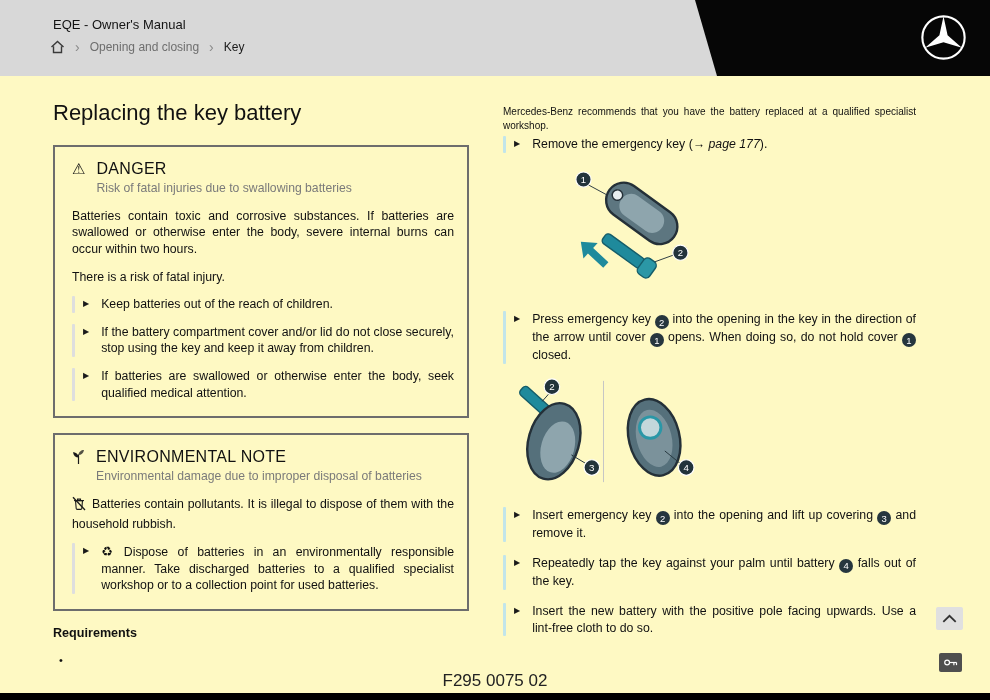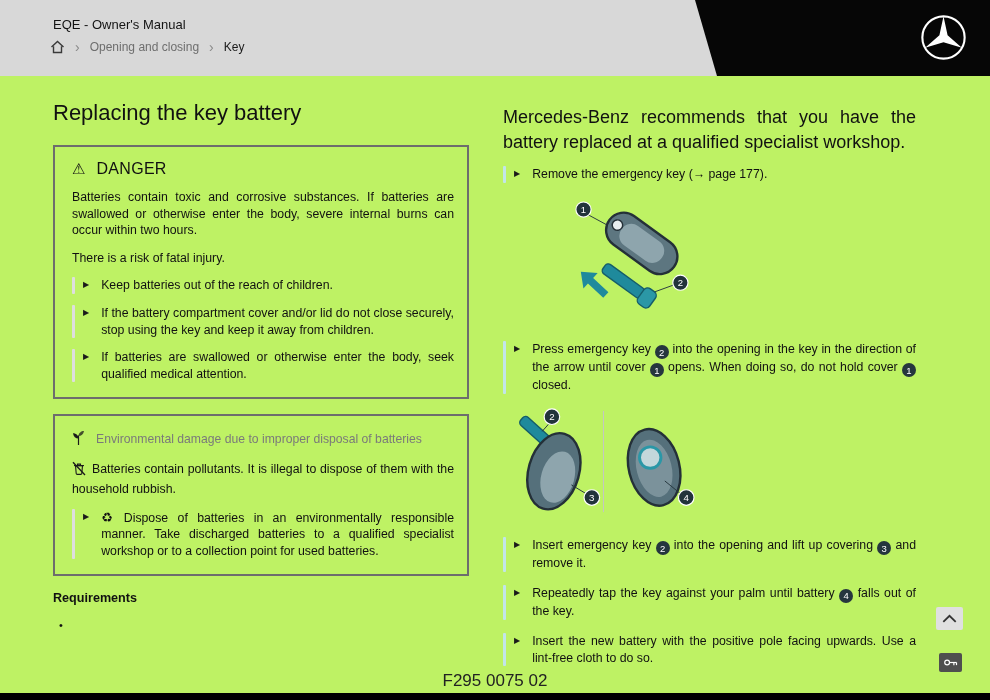--- a/index.html
+++ b/index.html
@@ -15,21 +15,21 @@
   .breadcrumb { position:absolute; left:50px; top:40px; display:flex; align-items:center; gap:10px; font-size:12px; color:#6e6e6e; }
   .bc-home { display:flex; align-items:center; cursor:pointer; }
   .bc-sep { color:#8a8a8a; font-size:14px; line-height:1; }
   .bc-item { cursor:pointer; }
   .bc-item.current { color:#1a1a1a; }
   .header-black { position:absolute; top:0; right:0; width:295px; height:76px; background:#060606;
     clip-path:polygon(0 0, 100% 0, 100% 100%, 22px 100%); }
   .mb-star { position:absolute; top:14px; right:23px; }
 
   
-  .content { position:absolute; top:76px; left:0; right:0; bottom:7px; background:#bef264; }
+  .content { position:absolute; top:76px; left:0; right:0; bottom:7px; background:#fef9c3; }
   .col-left  { position:absolute; left:53px;  top:24px; width:416px; }
   .col-right { position:absolute; left:503px; top:24px; width:413px; }
 
   .page-title { font-size:22px; font-weight:400; color:#111; margin:0 0 19px 0; }
 
   
   .box { border:2px solid #6d6d6d; padding:13px 13px 15px 17px; margin-bottom:15px; }
   .box-head { display:flex; gap:11px; }
   .warn-icon { font-size:15px; line-height:1.1; margin-top:1px; flex:0 0 auto; }
   .eco-icon { flex:0 0 auto; margin-top:1px; }
@@ -46,28 +46,28 @@
   .item .tri { margin:3px 12px 0 8px; }
   .item-text { flex:1; font-size:12.3px; line-height:1.35; color:#111; text-align:justify; }
   .inline-ico { font-size:13px; margin-right:5px; }
 
   
   .req-head { font-size:12.6px; font-weight:700; color:#111; margin:9px 0 0; }
   .req-item { display:flex; gap:14px; margin-top:13px; padding-left:6px; font-size:12.3px; line-height:1.35; }
   .dot { font-size:11px; line-height:1.45; }
 
   
-  .intro { font-size:18px; line-height:1.37; margin:5px 0 12px; text-align:justify; }
+  .intro { font-size:10px; line-height:1.37; margin:5px 0 4px; text-align:justify; }
   .step { display:flex; margin-bottom:13px; }
   .step .vbar { margin-right:8px; }
   .step .tri { margin:3px 12px 0 0; }
   .step-text { flex:1; font-size:12.3px; line-height:1.37; color:#111; text-align:justify; }
   .nbadge { display:inline-flex; width:14px; height:14px; border-radius:50%; background:#26363e; color:#fff;
     font-size:9.5px; align-items:center; justify-content:center; vertical-align:-2.5px; }
-  .plink { color:#111; cursor:pointer; }
+  .plink { color:#111; cursor:pointer;font-style:italic; }
 
   .fig { margin:2px 0 17px; }
   .fig1 { margin-left:52px; }
   .fig2 { margin-left:-2px; }
 
   
   .doc-code { position:absolute; bottom:9px; left:0; width:100%; text-align:center; font-size:17px; color:#222; }
   .scroll-top { position:absolute; right:27px; bottom:70px; width:27px; height:23px; background:#e0e0e0;
     border:none; border-radius:2px; display:flex; align-items:center; justify-content:center; cursor:pointer; padding:0; }
   .key-chip { position:absolute; right:28px; bottom:28px; width:23px; height:19px; background:#4f4f4f;
@@ -102,20 +102,21 @@
 <div class="content">
 
   <div class="col-left">
     <h1 class="page-title">Replacing the key battery</h1>
 
     <section class="box">
       <div class="box-head">
         <span class="warn-icon">⚠</span>
         <div>
           <div class="box-label">DANGER</div>
+          <div class="box-sub">Risk of fatal injuries due to swallowing batteries</div>
         </div>
       </div>
       <p class="box-para">Batteries contain toxic and corrosive substances. If batteries are swallowed or otherwise enter the body, severe internal burns can occur within two hours.</p>
       <p class="box-para">There is a risk of fatal injury.</p>
 
       <div class="item">
         <span class="vbar gray"></span>
         <span class="tri">▶</span>
         <span class="item-text">Keep batteries out of the reach of children.</span>
       </div>
@@ -134,20 +135,21 @@
     <section class="box">
       <div class="box-head">
         <span class="eco-icon">
           <svg width="13" height="16" viewBox="0 0 13 16">
             <path d="M6.5 15 C6.5 11 6.5 8.5 6.5 5.5" stroke="#1a1a1a" stroke-width="1.2" fill="none"></path>
             <path d="M6.5 8.5 C3.5 8.5 1.5 6.5 1 3.2 C4 3.2 6.5 5.3 6.5 8.5 Z" fill="#1a1a1a"></path>
             <path d="M6.5 6 C9.3 6 11.4 4.2 12 1 C9.2 1 6.5 3 6.5 6 Z" fill="#1a1a1a" opacity="0.75"></path>
           </svg>
         </span>
         <div>
+          <div class="box-label">ENVIRONMENTAL NOTE</div>
           <div class="box-sub">Environmental damage due to improper disposal of batteries</div>
         </div>
       </div>
       <p class="box-para"><span class="bin-ico"><svg width="14" height="15" viewBox="0 0 14 15">
           <path d="M3.5 4.6 h7 l-0.7 7.9 a1 1 0 0 1 -1 0.9 h-3.6 a1 1 0 0 1 -1 -0.9 Z" fill="none" stroke="#1a1a1a" stroke-width="1.1"></path>
           <line x1="2" y1="4.6" x2="12" y2="4.6" stroke="#1a1a1a" stroke-width="1.1"></line>
           <path d="M5.5 4.6 V3.1 h3 v1.5" fill="none" stroke="#1a1a1a" stroke-width="1.1"></path>
           <line x1="1" y1="1.3" x2="13" y2="14" stroke="#1a1a1a" stroke-width="1.3"></line>
         </svg></span><span>Batteries contain pollutants. It is illegal to dispose of them with the household rubbish.</span></p>
 

